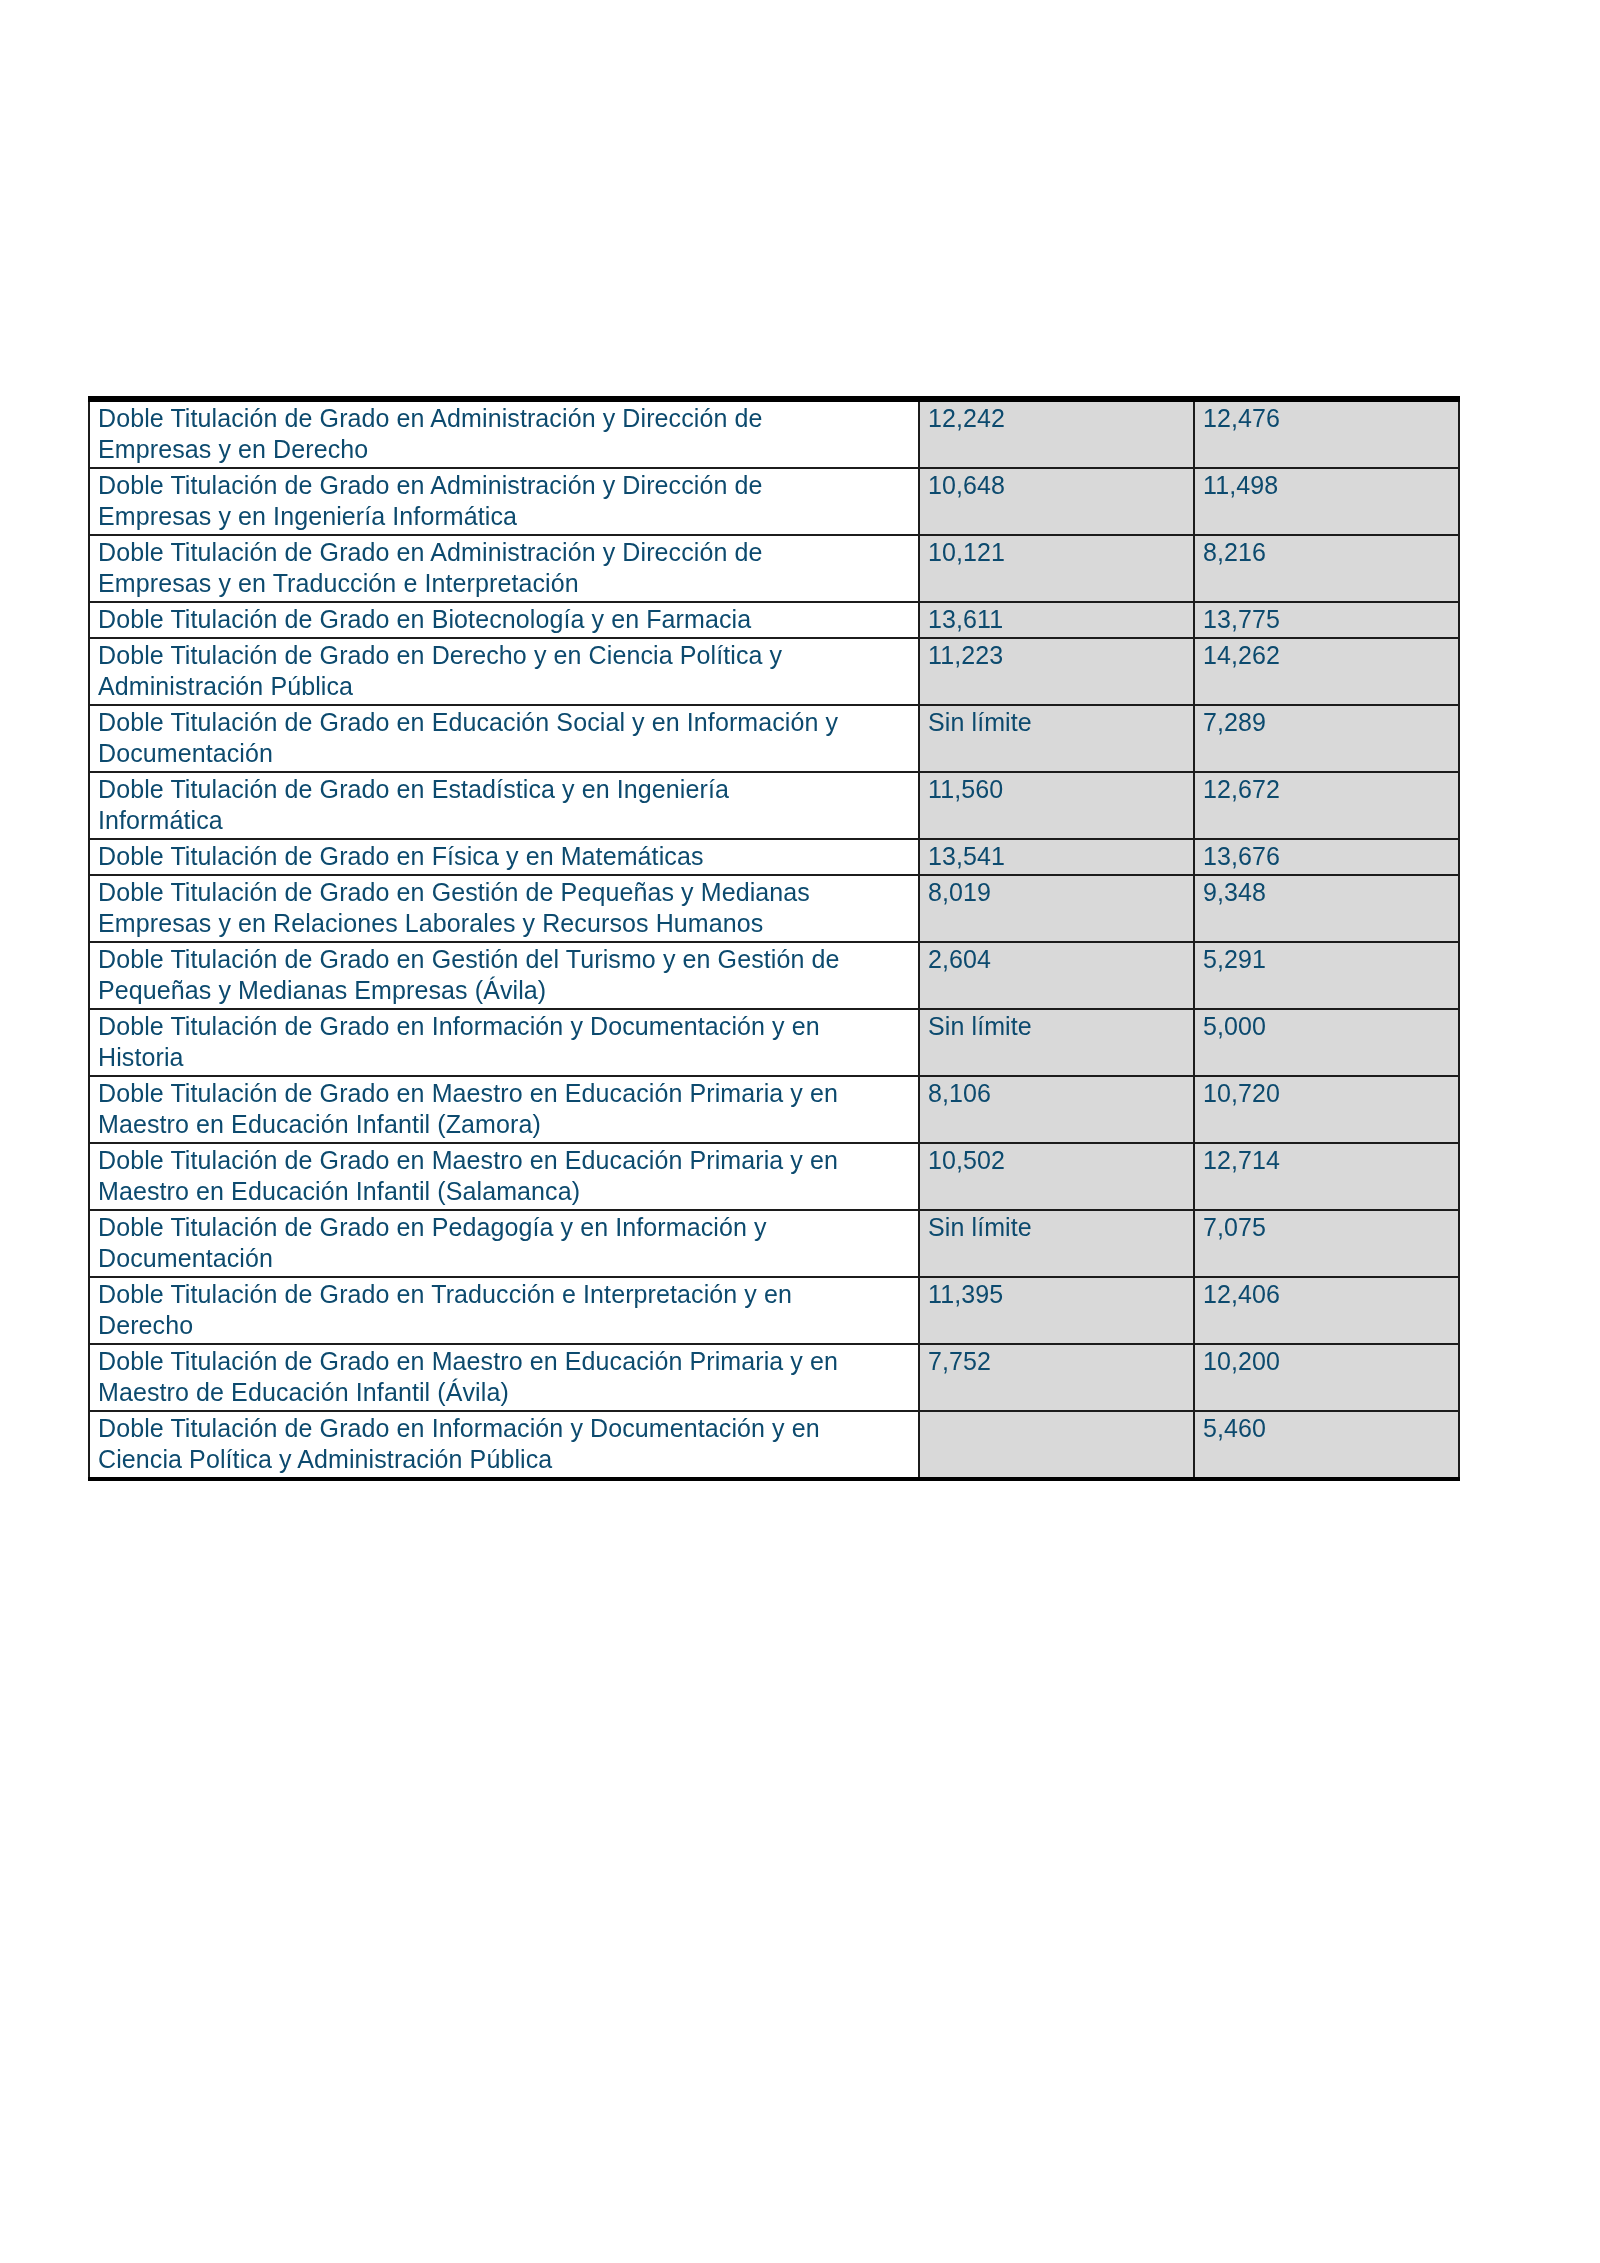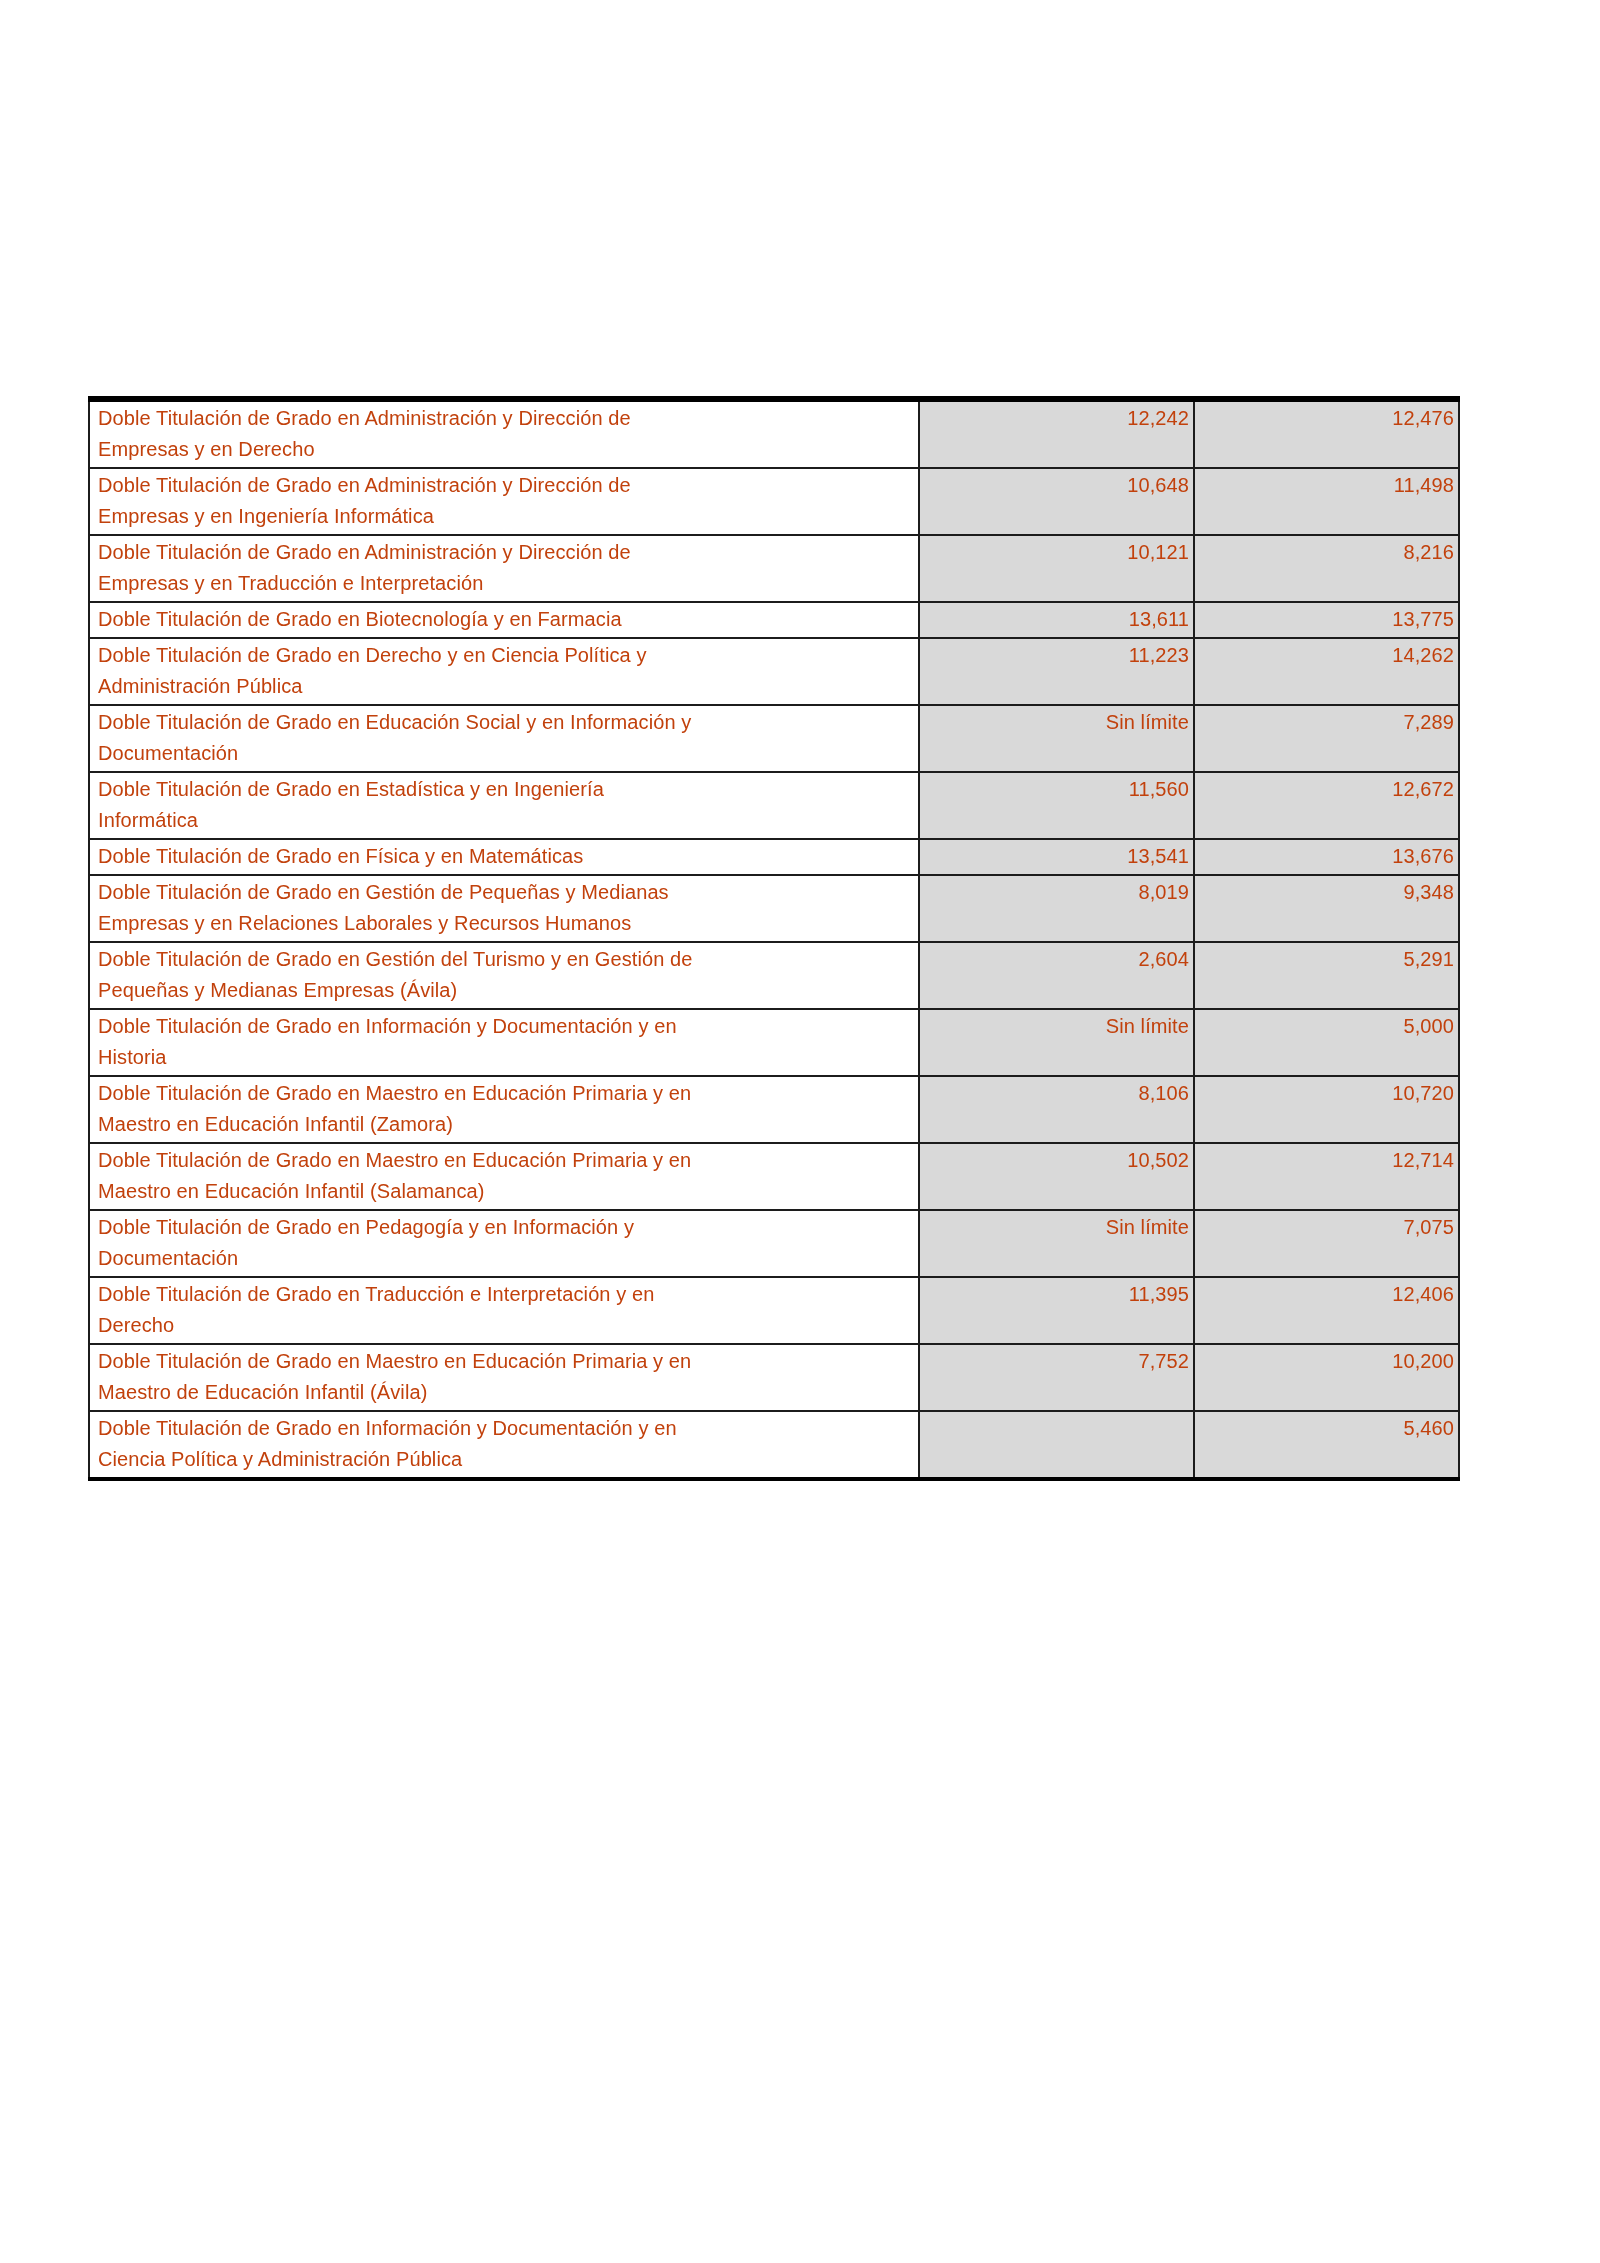--- a/index.html
+++ b/index.html
@@ -26,34 +26,34 @@
     border-collapse: collapse;
     table-layout: fixed;
     border-top: 6px solid #000000;
     border-bottom: 4px solid #000000;
     border-left: 2px solid #1c1c1c;
     border-right: 2px solid #1c1c1c;
   }
   table.degrees td {
     border: 2px solid #1c1c1c;
     vertical-align: top;
-    font-size: 20px;
+    font-size: 25px;
     line-height: 31px;
-    color: #c2410c;
+    color: #0c4a6e;
     letter-spacing: 0.1px;
   }
   td.c-title {
     background: #ffffff;
     padding: 1px 8px 2px 8px;
     white-space: pre-line;
   }
   td.c-num {
     background: #d9d9d9;
-    text-align: right;
-    padding: 1px 4px 2px 16px;
+    text-align: left;
+    padding: 1px 4px 2px 8px;
   }
 </style>
 </head>
 <body>
 
 <div class="page">
   <table class="degrees">
     <colgroup>
       <col style="width:830px">
       <col style="width:275px">

